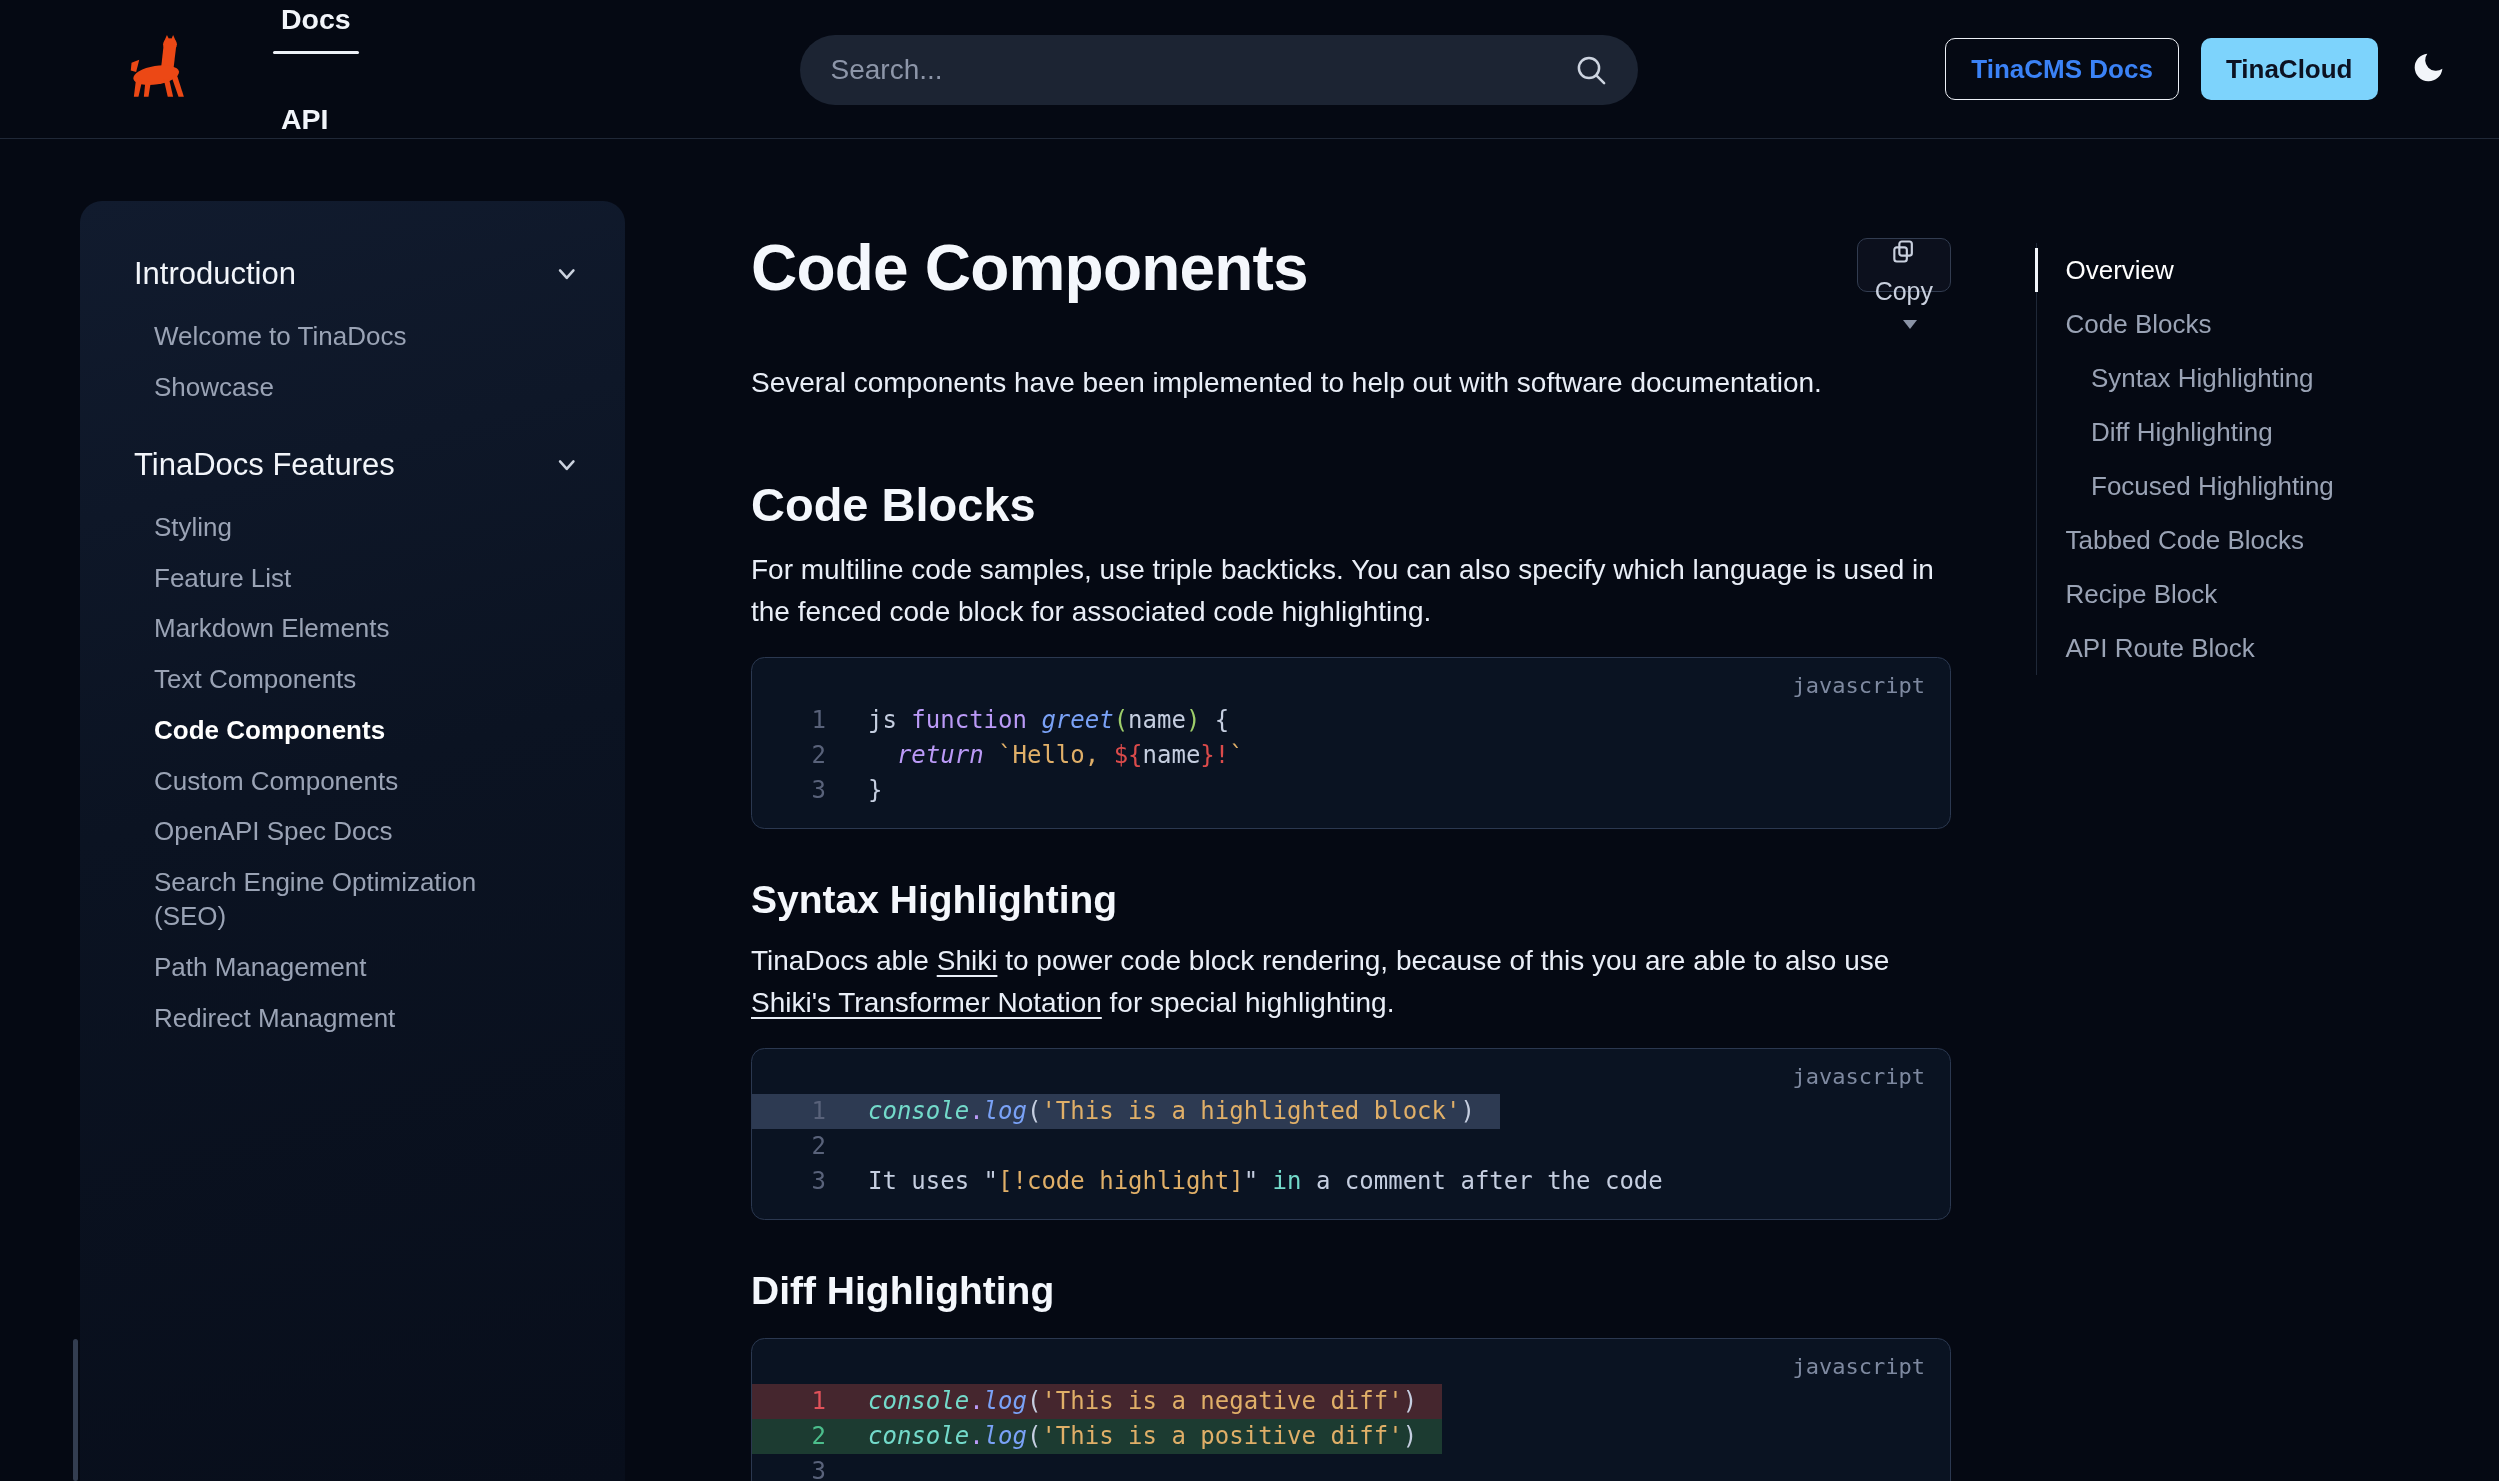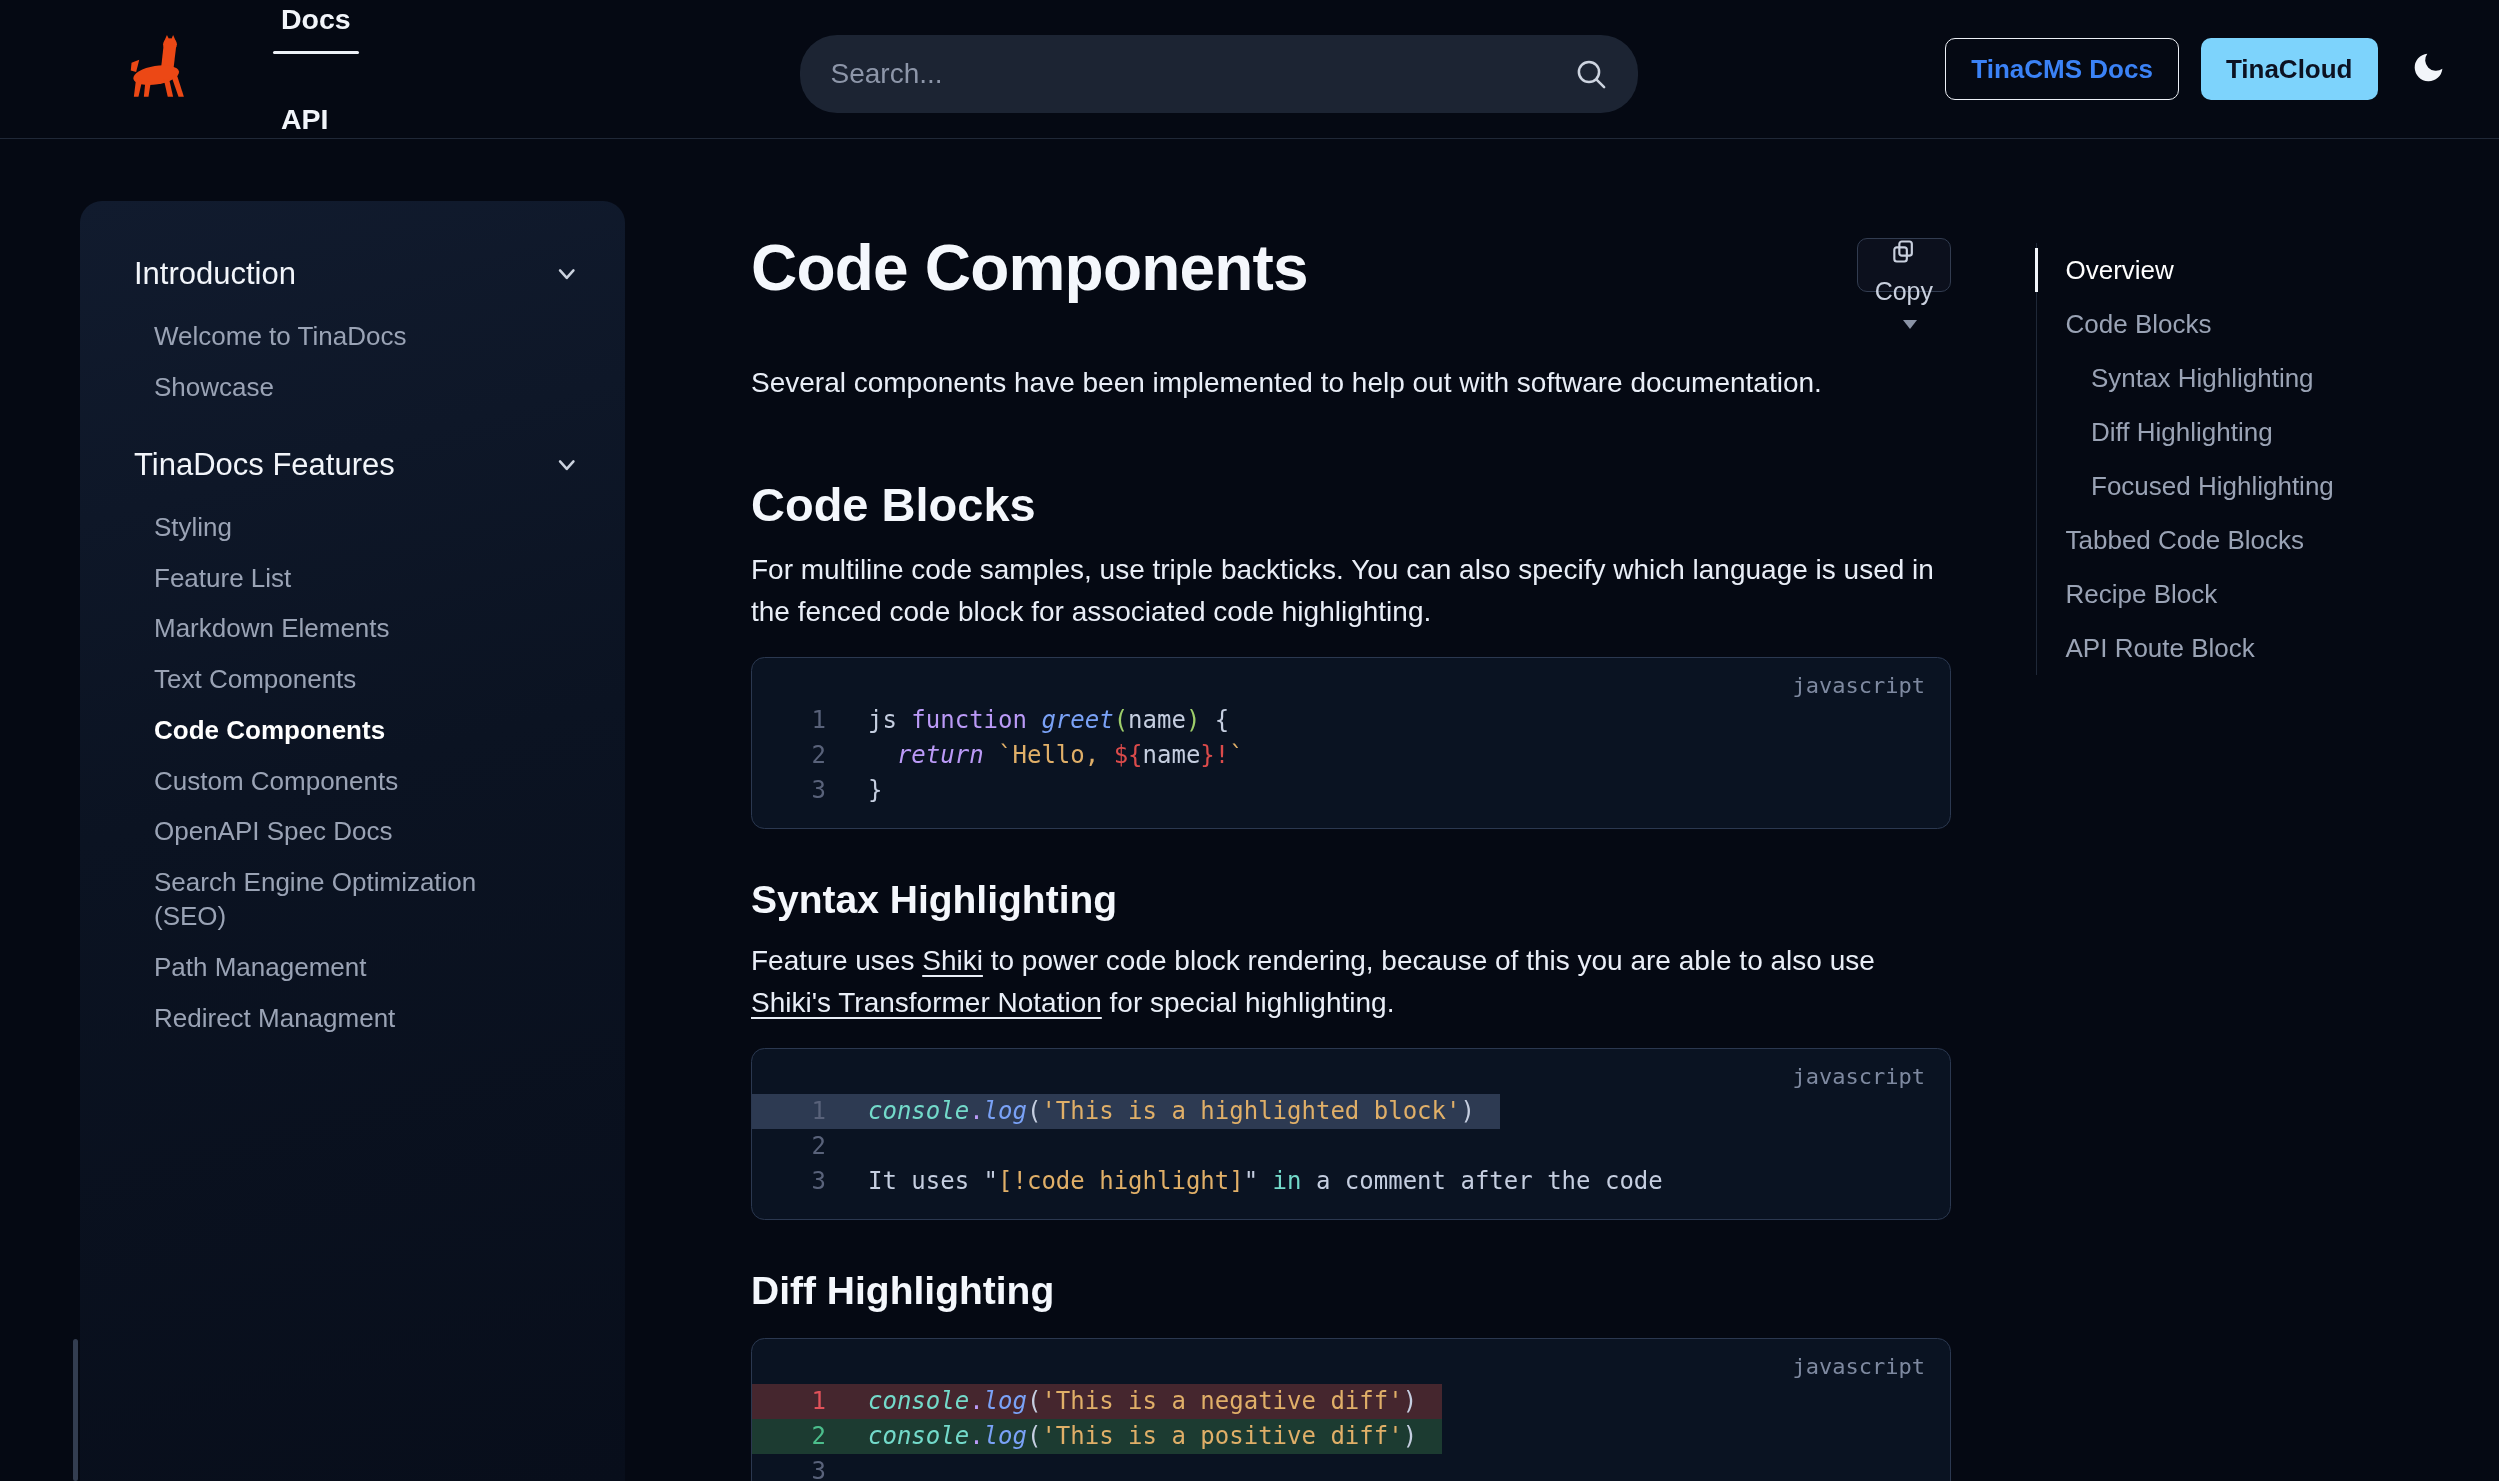--- a/index.html
+++ b/index.html
@@ -15,21 +15,21 @@
   }
   .logo{ margin-left:130px; width:77px; height:72px; display:flex; align-items:center; cursor:pointer; }
   .nav-links{ display:flex; gap:67px; margin-left:74px;flex-direction:column; }
   .nav-link{ font-size:28.5px; font-weight:700; color:#F2F5FA; position:relative; cursor:pointer; }
   .nav-link.active::after{
     content:""; position:absolute; left:-8.4px; right:-8.4px; bottom:-18.4px; height:2.5px;
     background:#EDF1F7; border-radius:1.7px;
   }
   .search{
     position:absolute; left:calc(50% - 31px); top:35px; transform:translateX(-50%);
-    width:838px; height:78px; border-radius:37px; background:#1C2433;
+    width:838px; height:70px; border-radius:37px; background:#1C2433;
     display:flex; align-items:center; padding:0 28.5px;
   }
   .search input{
     flex:1; background:transparent; border:none; outline:none;
     font-family:"Liberation Sans",sans-serif; font-size:28px; color:#E8ECF5;
   }
   .search input::placeholder{ color:#8D96A9; }
   .search-icon{ width:37px; height:37px; display:flex; cursor:pointer; }
   .nav-right{ display:flex; align-items:center; gap:22px; margin-left:auto; }
   .nav-btn{ height:62px; padding:0 25px; border-radius:10px; font-family:"Liberation Sans",sans-serif;
@@ -220,21 +220,21 @@
       <div class="codeblock">
         <span class="lang">javascript</span>
         <div class="code-lines">
             <div class="code-line"><span class="ln">1</span><span class="code"><span style="color: rgb(197, 206, 224);">js </span><span style="color: rgb(187, 154, 247);">function</span><span style="color: rgb(197, 206, 224);"> </span><span style="color: rgb(122, 162, 247); font-style: italic;">greet</span><span style="color: rgb(158, 206, 106);">(</span><span style="color: rgb(197, 206, 224);">name</span><span style="color: rgb(158, 206, 106);">)</span><span style="color: rgb(197, 206, 224);"> {</span></span></div>
             <div class="code-line"><span class="ln">2</span><span class="code"><span style="color: rgb(197, 206, 224);">  </span><span style="color: rgb(187, 154, 247); font-style: italic;">return</span><span style="color: rgb(197, 206, 224);"> </span><span style="color: rgb(224, 175, 104);">`Hello, </span><span style="color: rgb(219, 75, 75);">${</span><span style="color: rgb(197, 206, 224);">name</span><span style="color: rgb(219, 75, 75);">}</span><span style="color: rgb(219, 75, 75);">!</span><span style="color: rgb(224, 175, 104);">`</span></span></div>
             <div class="code-line"><span class="ln">3</span><span class="code"><span style="color: rgb(197, 206, 224);">}</span></span></div>
           </div>
       </div>
 
       <h3>Syntax Highlighting</h3>
-      <p class="para"><span>Feature uses </span><a class="doc-link">Shiki</a><span> to power code block rendering, because of this you are able to also use </span><a class="doc-link">Shiki's Transformer Notation</a><span> for special highlighting.</span></p>
+      <p class="para"><span>TinaDocs able </span><a class="doc-link">Shiki</a><span> to power code block rendering, because of this you are able to also use </span><a class="doc-link">Shiki's Transformer Notation</a><span> for special highlighting.</span></p>
 
       <div class="codeblock">
         <span class="lang">javascript</span>
         <div class="code-lines">
             <div class="code-line hl"><span class="ln">1</span><span class="code"><span style="color: rgb(115, 218, 202); font-style: italic;">console</span><span style="color: rgb(187, 154, 247);">.</span><span style="color: rgb(122, 162, 247); font-style: italic;">log</span><span style="color: rgb(197, 206, 224);">(</span><span style="color: rgb(224, 175, 104);">'This is a highlighted block'</span><span style="color: rgb(197, 206, 224);">)</span></span></div>
             <div class="code-line"><span class="ln">2</span><span class="code"></span></div>
             <div class="code-line"><span class="ln">3</span><span class="code"><span style="color: rgb(197, 206, 224);">It uses </span><span style="color: rgb(197, 206, 224);">"</span><span style="color: rgb(224, 175, 104);">[!code highlight]</span><span style="color: rgb(197, 206, 224);">"</span><span style="color: rgb(197, 206, 224);"> </span><span style="color: rgb(115, 218, 202);">in</span><span style="color: rgb(197, 206, 224);"> a comment after the code</span></span></div>
           </div>
       </div>
 

